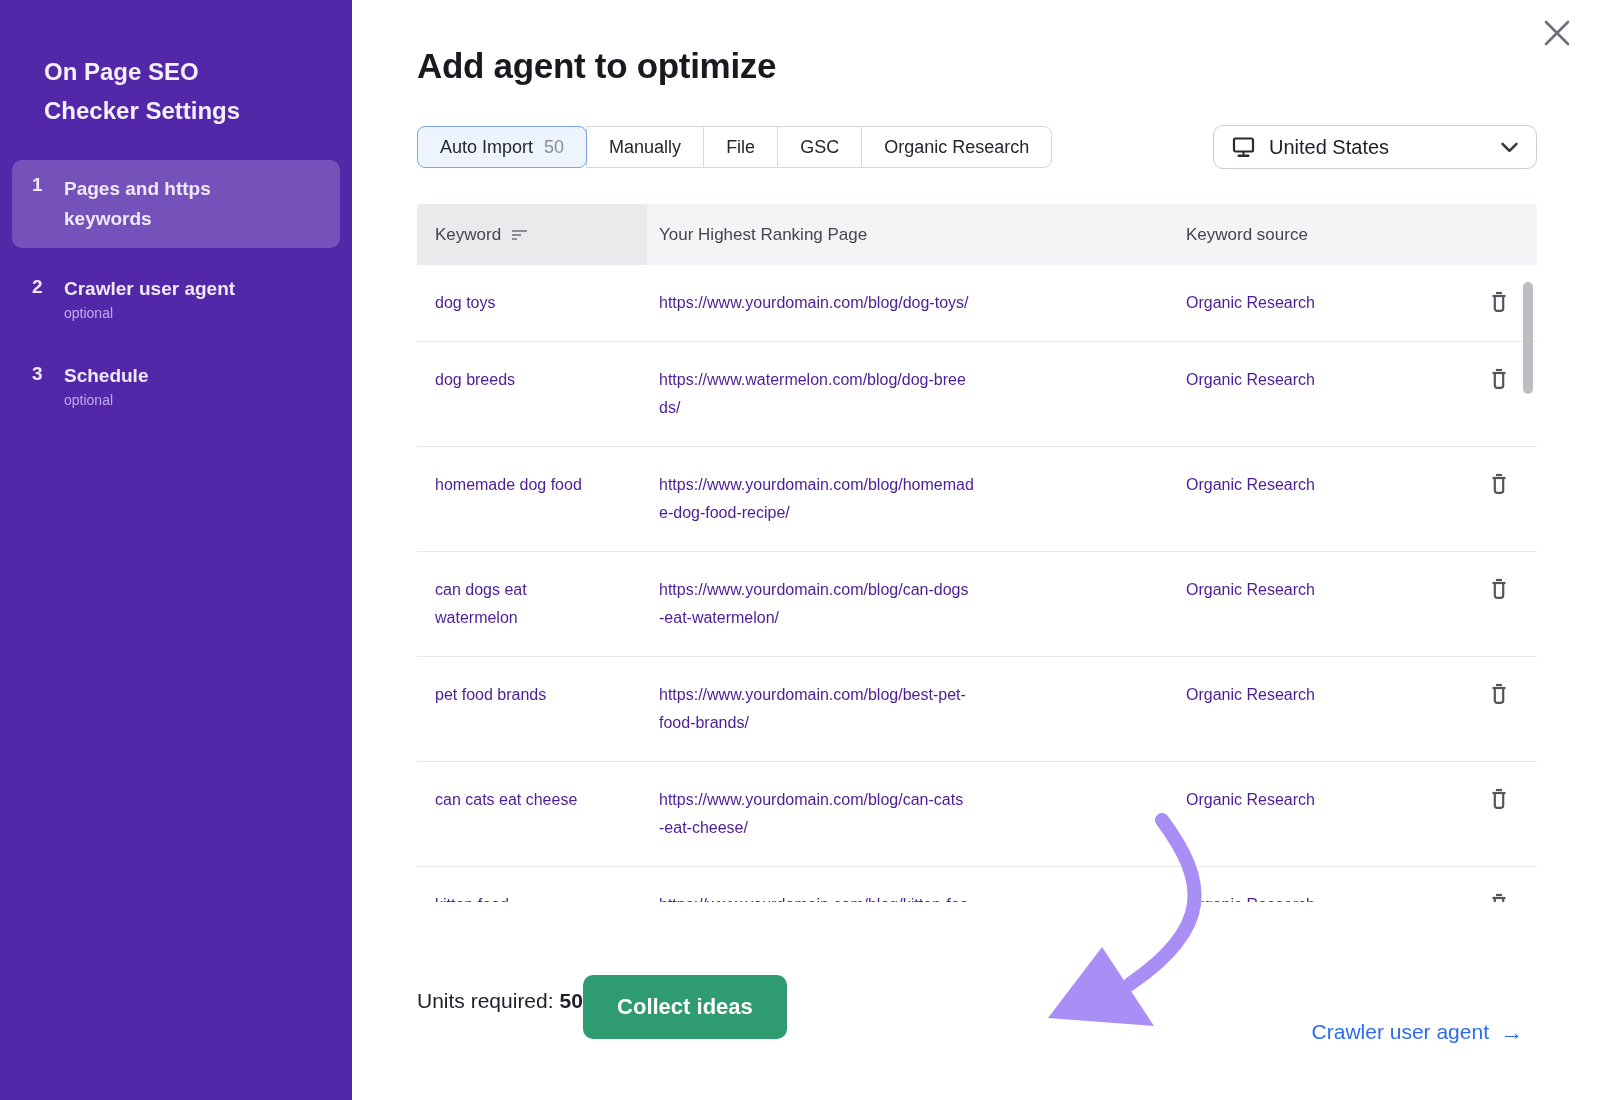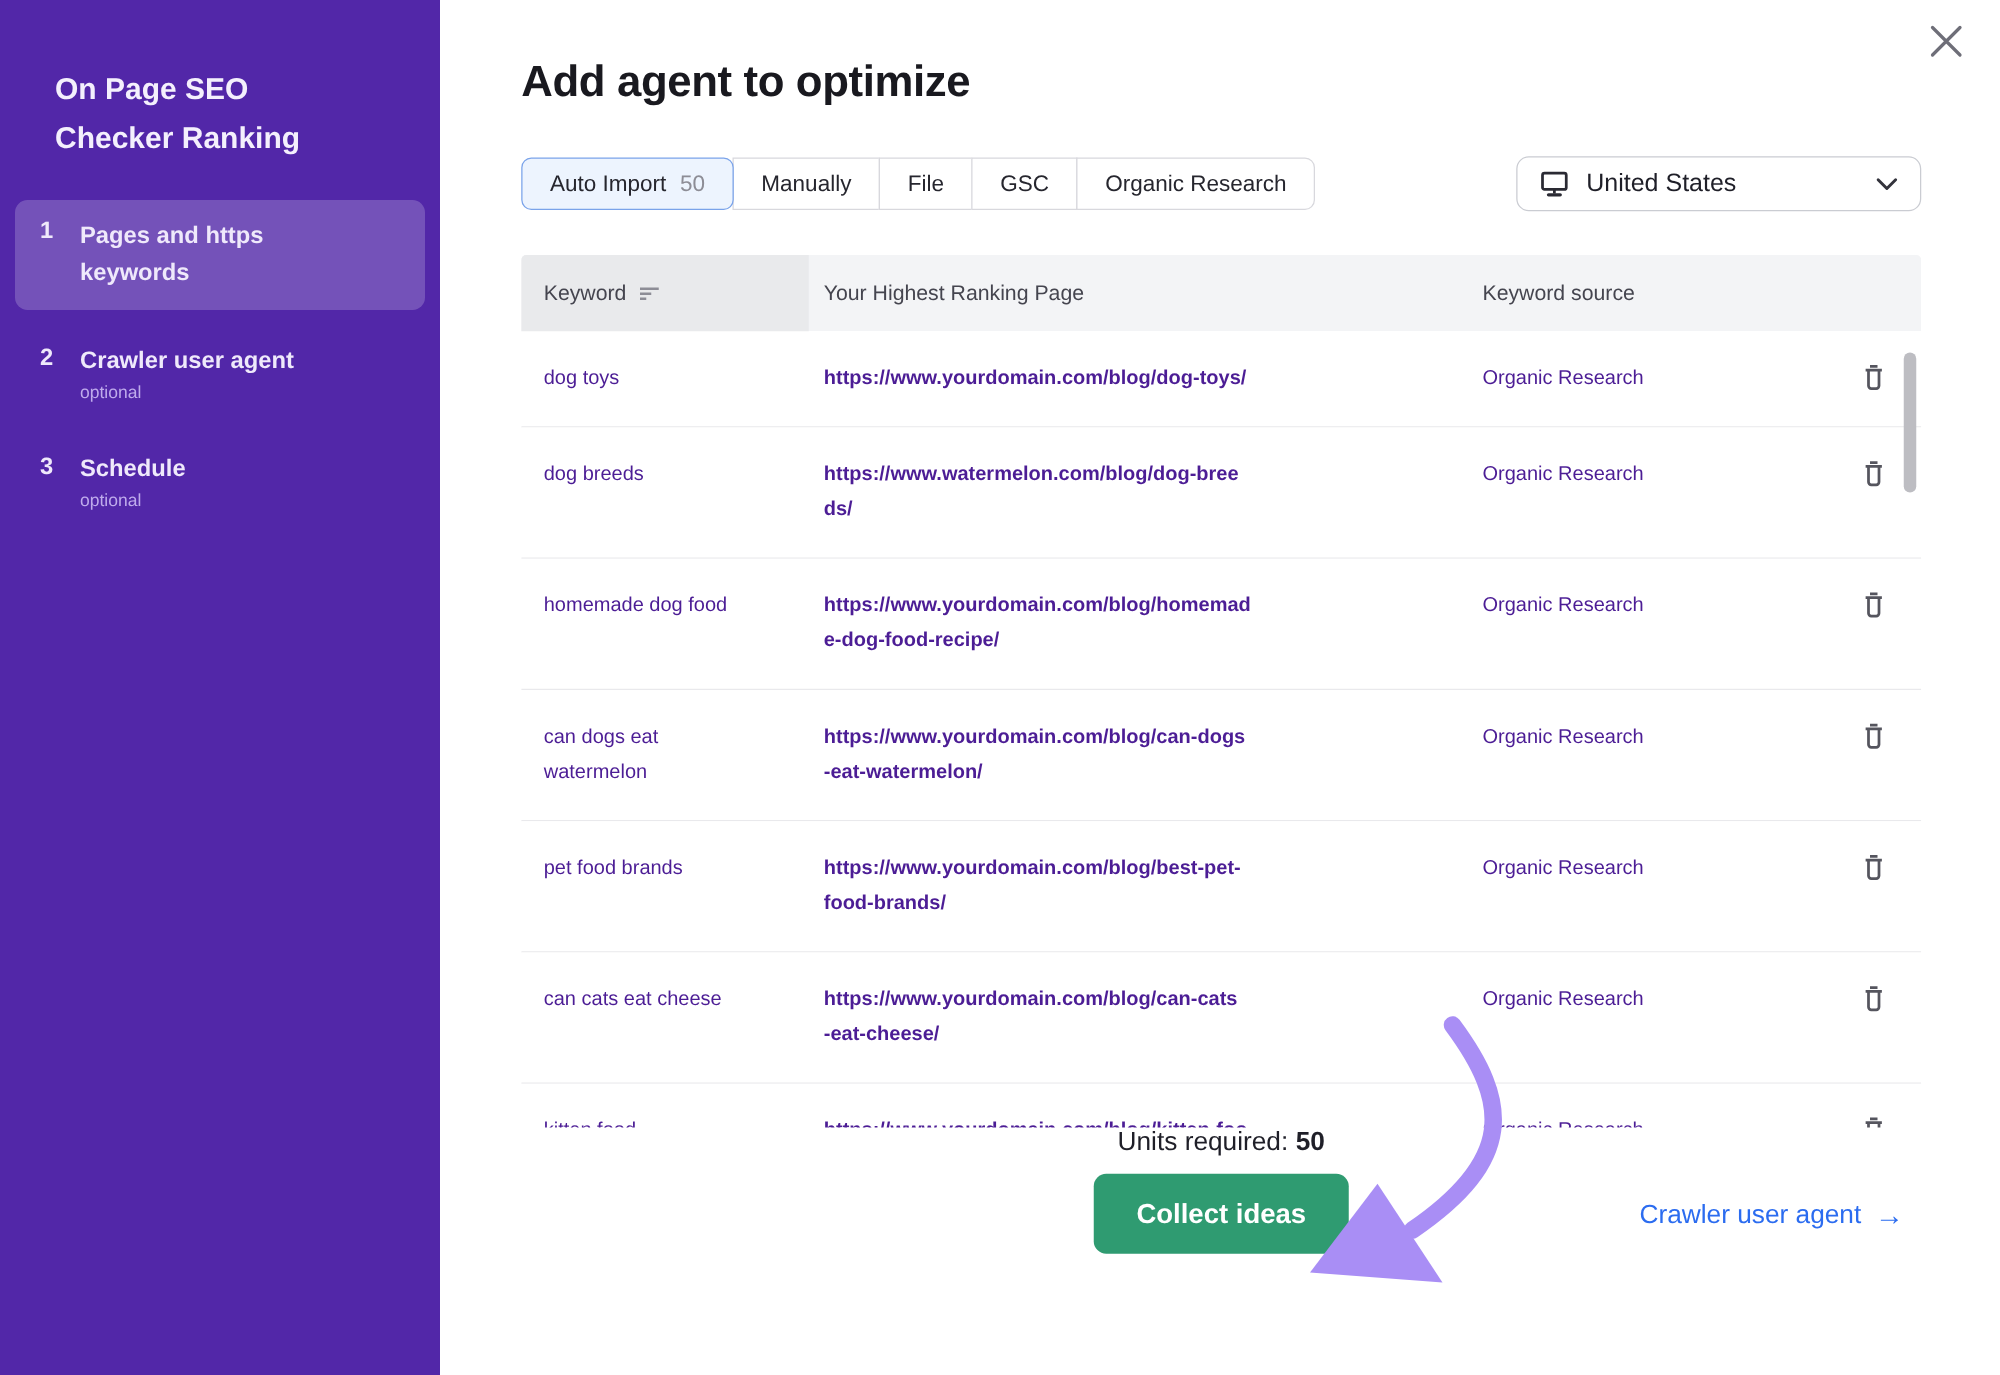--- a/index.html
+++ b/index.html
@@ -76,33 +76,33 @@
   .th.c1 { background:#e9eaec; border-radius:4px 0 0 0; }
   .c1 { width:230px; padding-left:18px; }
   .c2 { width:528px; padding-left:12px; }
   .c3 { width:285px; padding-left:11px; }
   .c4 { flex:1; }
   .sort-icon { margin-left:10px; display:inline-flex; }
 
   .trow { display:flex; border-bottom:1px solid #e9e9ec; background:#fff; }
   .td { padding:24px 0; font-size:16px; line-height:28px; color:#4c1d95; }
   .td.c1 { padding-left:18px; padding-right:60px; }
-  .td.c2 { padding-left:12px;font-weight:bold; }
+  .td.c2 { padding-left:12px; }
   .td.c3 { padding-left:11px; }
   .td.c4 { display:flex; justify-content:center; align-items:flex-start; padding:26px 0; }
   .url-line { display:block; }
   .trash-btn { background:none; border:none; cursor:pointer; padding:0; line-height:0; }
 
   .scroll-thumb {
     position:absolute; right:4px; top:78px; width:10px; height:112px;
     border-radius:5px; background:#bdbdc2; cursor:pointer;
   }
 
   
-  .footer { position:relative; display:flex; flex-direction:column; align-items:center; }
+  .footer { margin-top:60px; position:relative; display:flex; flex-direction:row; align-items:center; }
   .units { font-size:21px; color:#1f1f28; }
   .units .units-value { font-weight:700; margin-left:6px; }
   .collect-btn {
     margin-top:13px; min-width:204px; height:64px; padding:0 30px;
     background:#2f9b71; color:#ffffff; font-size:22px; font-weight:600;
     font-family:"Liberation Sans", sans-serif;
     border:none; border-radius:10px; cursor:pointer;
   }
   .next-link {
     position:absolute; right:14px; top:58px;
@@ -115,21 +115,21 @@
   
   .anno-arrow {
     position:absolute; left:0; top:0; width:1600px; height:1100px;
     pointer-events:none; z-index:6;
   }
 </style>
 </head>
 <body>
 
 <aside class="sidebar">
-  <h2 class="sidebar-title">On Page SEO Checker Ranking</h2>
+  <h2 class="sidebar-title">On Page SEO Checker Settings</h2>
   <nav class="steps">
     <div class="step active">
       <span class="step-num">1</span>
       <span class="step-label">Pages and https keywords</span>
     </div>
     <div class="step">
       <span class="step-num">2</span>
       <span class="step-col">
         <span class="step-label" style="display:block">Crawler user agent</span>
         <span class="step-optional" style="display:block">optional</span>

